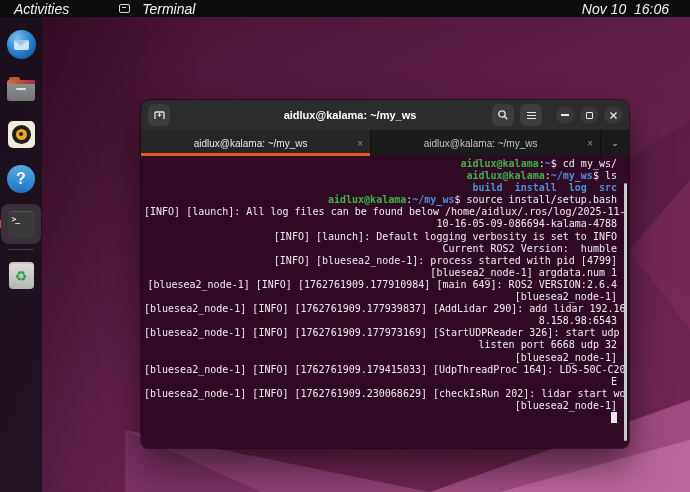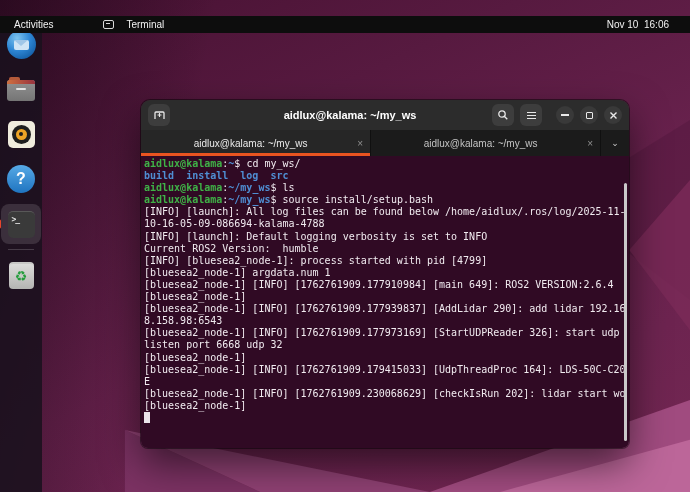--- a/index.html
+++ b/index.html
@@ -18,22 +18,22 @@
   .f1 { background:#7c3263; clip-path: polygon(18.1% 87.4%, 37.7% 100%, 18.1% 100%); }
   .f2 { background:#8f4173; clip-path: polygon(18.1% 87.4%, 62.3% 100%, 37.7% 100%); }
   .f3 { background:#a04b7f; clip-path: polygon(62.3% 100%, 100% 81.3%, 100% 100%); }
   .f4 { background:#bc6699; clip-path: polygon(72.5% 100%, 100% 89.4%, 100% 100%); }
   .f5 { background:#7b2b58; opacity:.8; clip-path: polygon(91.2% 50.8%, 100% 36.6%, 100% 67.1%); }
   .f6 { background:#551940; opacity:.55; clip-path: polygon(100% 24.4%, 100% 61%, 81.2% 40.7%); }
   .wp-shade { position:absolute; inset:0;
     background: linear-gradient(100deg, rgba(15,4,14,.5) 0%, rgba(15,4,14,0) 28%); }
 
   
-  .panel { position:absolute; top:16px; left:0; right:0; height:17px; z-index:50;
-    background:#0d0d0d; display:flex; align-items:center; color:#f2f2f2; font-size:10px; }
+  .panel { position:absolute; top:0; left:0; right:0; height:17px; z-index:50;
+    background:#0d0d0d; display:flex; align-items:center; color:#f2f2f2; font-size:14px;font-style:italic; }
   .panel-activities { margin-left:10px; padding:1px 4px; cursor:default; }
   .panel-app { margin-left:46px; display:flex; align-items:center; gap:12px; }
   .mini-term { width:11px; height:9px; border:1px solid #d8d8d8; border-radius:2px; position:relative; }
   .mini-term::after { content:""; position:absolute; left:2px; top:2px; width:4px; height:1px; background:#d8d8d8; }
   .panel-clock { margin-left:auto; margin-right:21px; white-space:pre; }
 
   
   .dock { position:absolute; left:0; top:17px; bottom:0; width:42px; z-index:40;
     background: rgba(26,17,30,.88); display:flex; flex-direction:column; align-items:center;
     padding-top:11px; gap:13px; }
@@ -94,21 +94,21 @@
   .tabbar { height:26px; flex:0 0 26px; background:#1b1b1b; display:flex; align-items:stretch; }
   .tab { width:230px; display:flex; align-items:center; padding:0 7px; position:relative;
     color:#c3c3c3; font-size:10px; border-right:1px solid #101010; cursor:default; }
   .tab .tab-label { flex:1; text-align:center; white-space:nowrap; overflow:hidden; }
   .tab.active { background:#262626; color:#e9e9e9; }
   .tab.active::after { content:""; position:absolute; left:0; right:0; bottom:0; height:3px; background:#E95420; }
   .tab-close { color:#8f8f8f; font-size:10px; margin-left:4px; }
   .tab-chevron { flex:1; display:flex; align-items:center; justify-content:center; color:#cccccc; font-size:9px; cursor:default; }
 
   .content { flex:1; background:#300a24; position:relative; overflow:hidden;
-    padding:2px 12px 0 3px; font:10px/12.1px "DejaVu Sans Mono", monospace; color:#f1ebf0; }
+    padding:2px 12px 0 3px; font:10px/12.1px "DejaVu Sans Mono", monospace; color:#f1ebf0;text-align:right; }
   .tline { white-space:pre; height:12.1px; }
   .c-g { color:#3fb147; font-weight:bold; }
   .c-b { color:#4f8ed3; font-weight:bold; }
   .c-w { color:#f1ebf0; }
   .cursor { display:inline-block; width:6px; height:11px; background:#eae4e9; vertical-align:-2px; }
   .term-scrollbar { position:absolute; right:2px; top:27px; width:3px; height:258px;
     background:#c9c9c9; border-radius:2px; }
 </style>
 </head>
 <body>
@@ -215,22 +215,22 @@
     <div class="tab">
       <span class="tab-label">aidlux@kalama: ~/my_ws</span>
       <span class="tab-close">×</span>
     </div>
     <div class="tab-chevron">⌄</div>
   </div>
 
   <div class="content">
     <div>
         <div class="tline"><span class="c-g">aidlux@kalama</span><span class="c-w">:</span><span class="c-b">~</span><span class="c-w">$ cd my_ws/</span></div>
+        <div class="tline"><span class="c-g">aidlux@kalama</span><span class="c-w">:</span><span class="c-b">~/my_ws</span><span class="c-w">$ ls</span></div>
         <div class="tline"><span class="c-b">build  install  log  src</span></div>
-        <div class="tline"><span class="c-g">aidlux@kalama</span><span class="c-w">:</span><span class="c-b">~/my_ws</span><span class="c-w">$ ls</span></div>
         <div class="tline"><span class="c-g">aidlux@kalama</span><span class="c-w">:</span><span class="c-b">~/my_ws</span><span class="c-w">$ source install/setup.bash</span></div>
         <div class="tline"><span class="c-w">[INFO] [launch]: All log files can be found below /home/aidlux/.ros/log/2025-11-</span></div>
         <div class="tline"><span class="c-w">10-16-05-09-086694-kalama-4788</span></div>
         <div class="tline"><span class="c-w">[INFO] [launch]: Default logging verbosity is set to INFO</span></div>
         <div class="tline"><span class="c-w">Current ROS2 Version:  humble</span></div>
         <div class="tline"><span class="c-w">[INFO] [bluesea2_node-1]: process started with pid [4799]</span></div>
         <div class="tline"><span class="c-w">[bluesea2_node-1] argdata.num 1</span></div>
         <div class="tline"><span class="c-w">[bluesea2_node-1] [INFO] [1762761909.177910984] [main 649]: ROS2 VERSION:2.6.4</span></div>
         <div class="tline"><span class="c-w">[bluesea2_node-1]</span></div>
         <div class="tline"><span class="c-w">[bluesea2_node-1] [INFO] [1762761909.177939837] [AddLidar 290]: add lidar 192.16</span></div>

